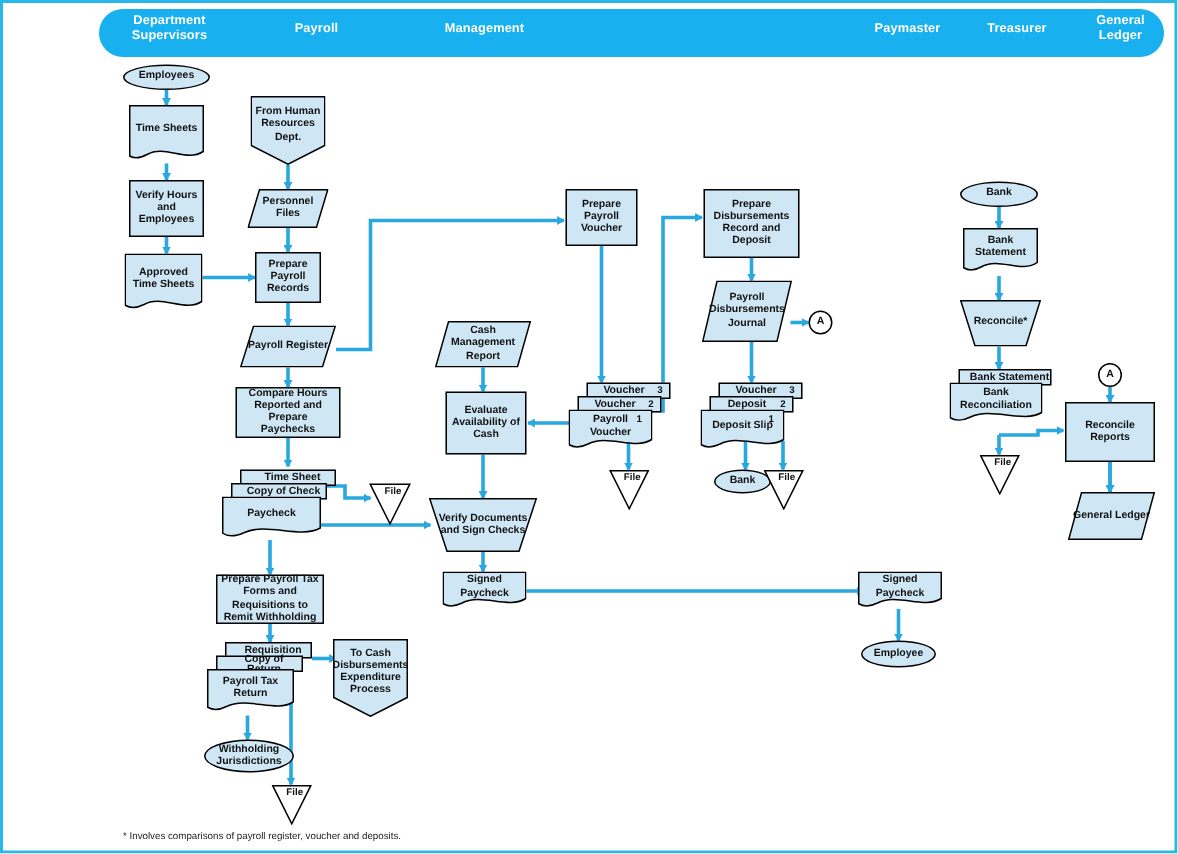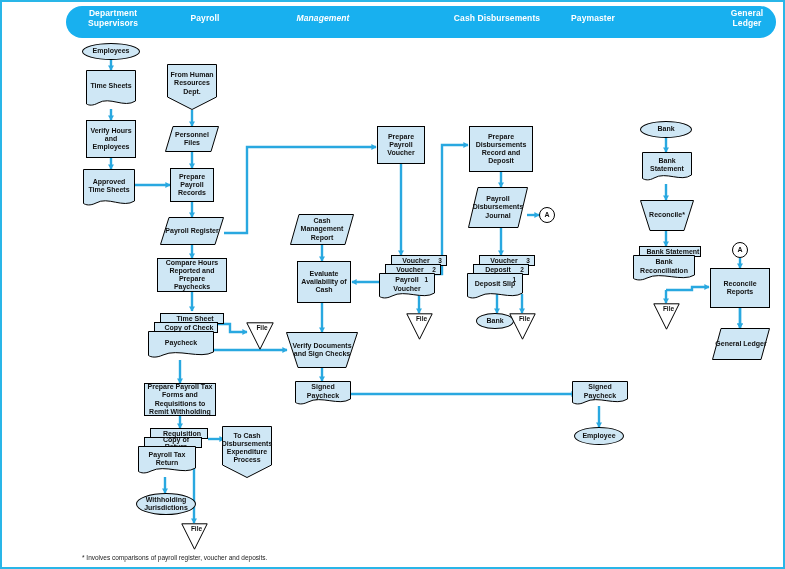--- a/index.html
+++ b/index.html
@@ -79,25 +79,24 @@
   }
 </style>
 </head>
 <body>
 
 <div id="page">
 
   <div id="header-bar"></div>
   <div class="col-head" style="left:68px;width:86px;text-align:center;">Department
 Supervisors</div>
-  <div class="col-head" style="left:160px;width:86px;">Payroll</div>
-  <div class="col-head" style="left:275px;width:92px;font-style:italic;">Management</div>
-  <div class="col-head" style="left:448px;width:94px;">Cash
-Disbursements</div>
-  <div class="col-head" style="left:552px;width:78px;">Paymaster</div>
+  <div class="col-head" style="left:166px;width:86px;">Payroll</div>
+  <div class="col-head" style="left:275px;width:92px;">Management</div>
+  <div class="col-head" style="left:564px;width:78px;">Paymaster</div>
+  <div class="col-head" style="left:640px;width:72px;">Treasurer</div>
   <div class="col-head" style="left:714px;width:62px;">General
 Ledger</div>
 
   <svg id="wires" viewBox="0 0 785 569" xmlns="http://www.w3.org/2000/svg">
     <defs>
       <marker id="ah" markerWidth="6" markerHeight="6" refX="4.6" refY="3" orient="auto" markerUnits="userSpaceOnUse">
         <path d="M0,0 L5.2,3 L0,6 z" fill="#29a8e0"></path>
       </marker>
     </defs>
     <g stroke="#29a8e0" stroke-width="2.4" fill="none" marker-end="url(#ah)">

